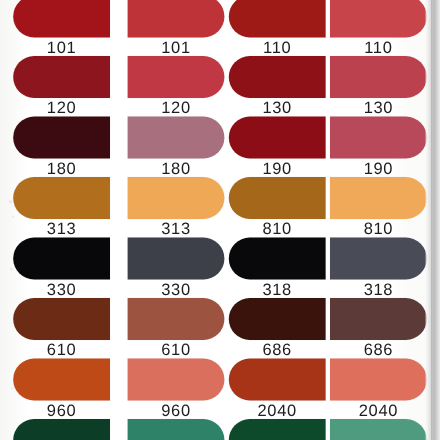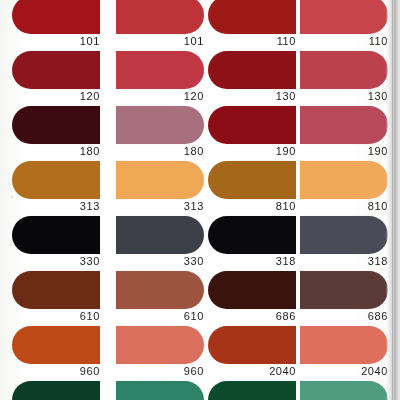--- a/index.html
+++ b/index.html
@@ -85,23 +85,23 @@
     border-radius: 36px 0 0 36px;
   }
   
   .swatch.capsule-right {
     border-radius: 0 36px 36px 0;
   }
 
   .label {
     position: absolute;
     width: 100%;
-    text-align: right;
+    text-align: center;
     font-family: "Liberation Sans", sans-serif;
-    font-size: 11px;
+    font-size: 15px;
     letter-spacing: .6px;
     color: #1d1d1f;
     white-space: nowrap;
   }
 </style>
 </head>
 <body>
 
 <div id="page">
   <div class="paper"></div>

